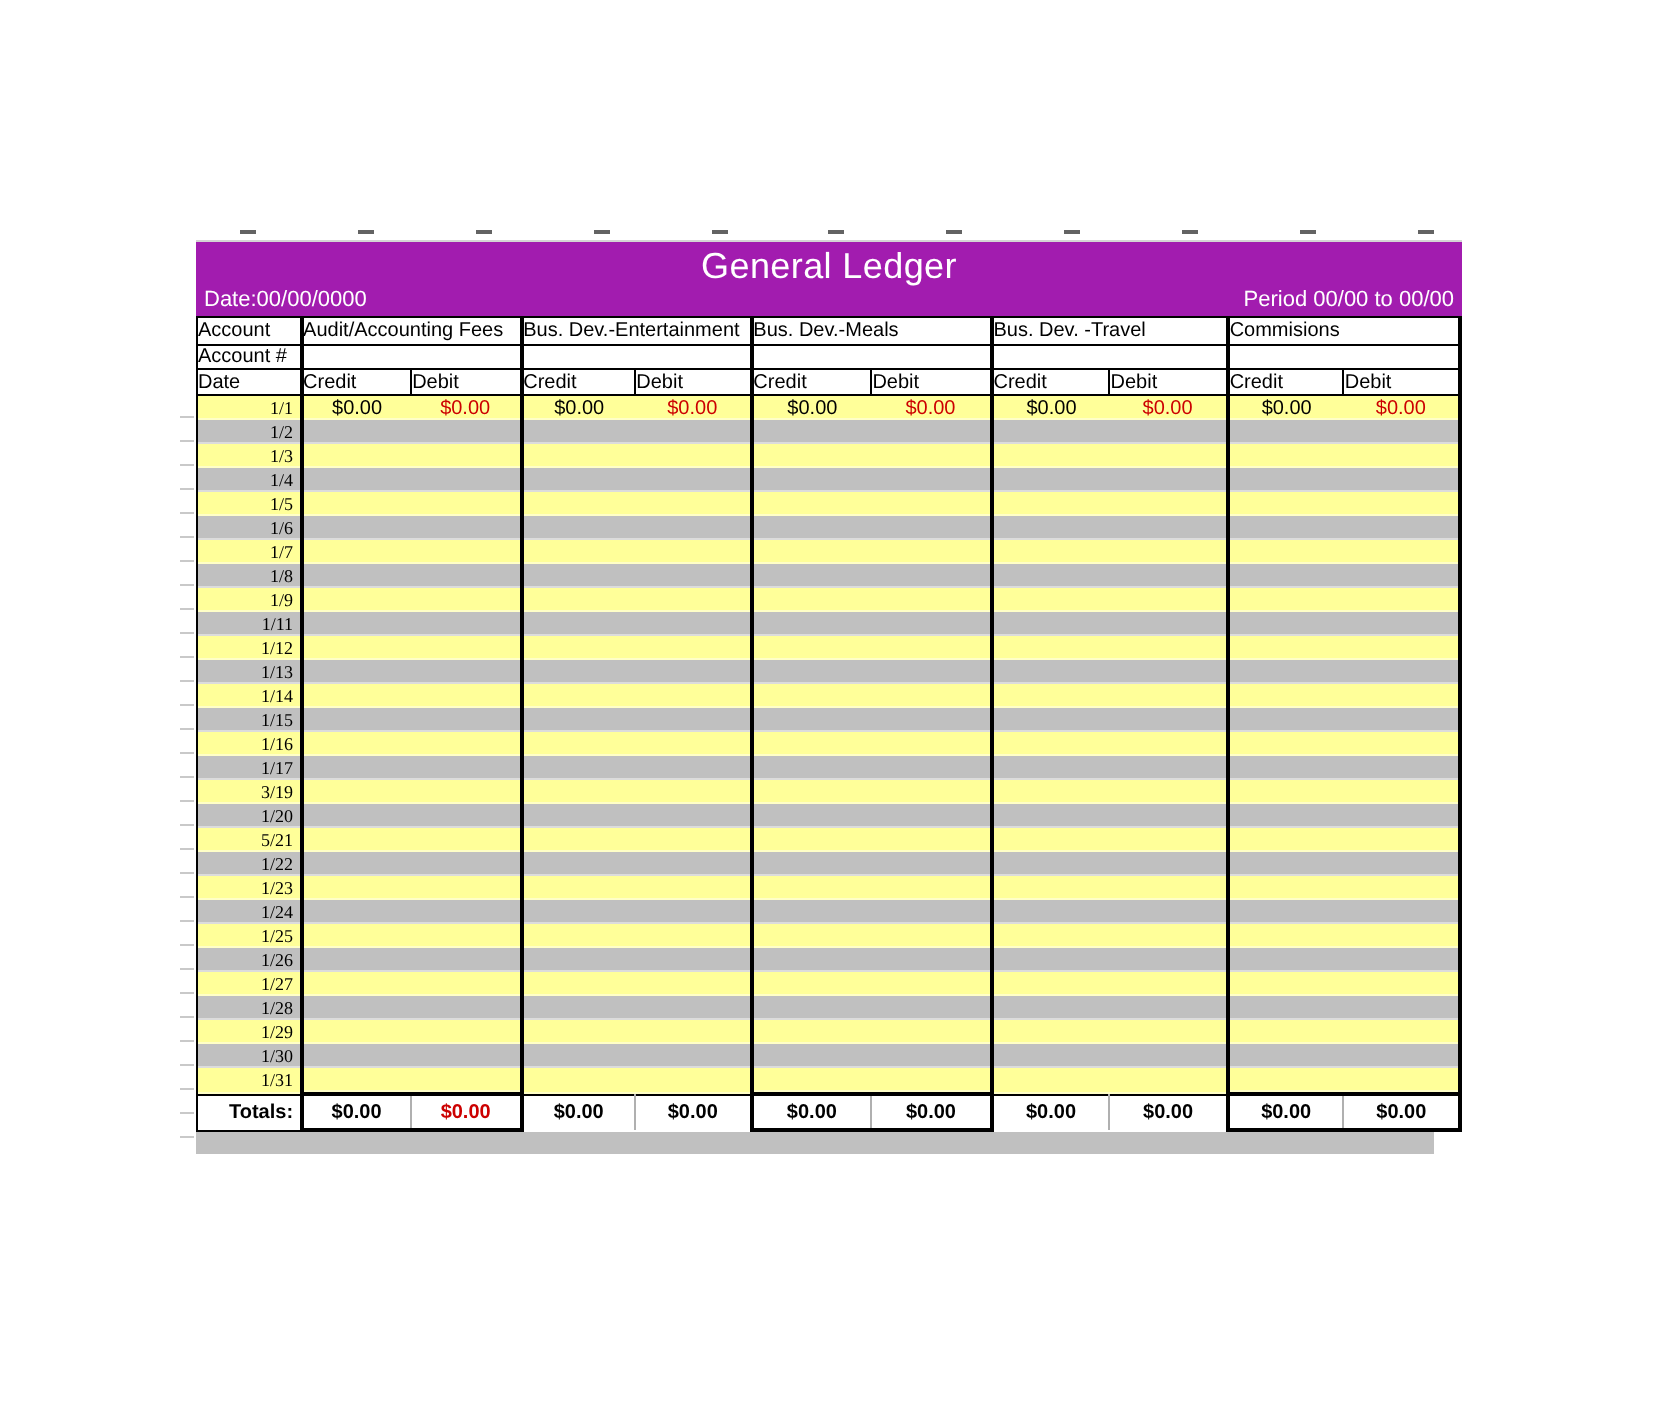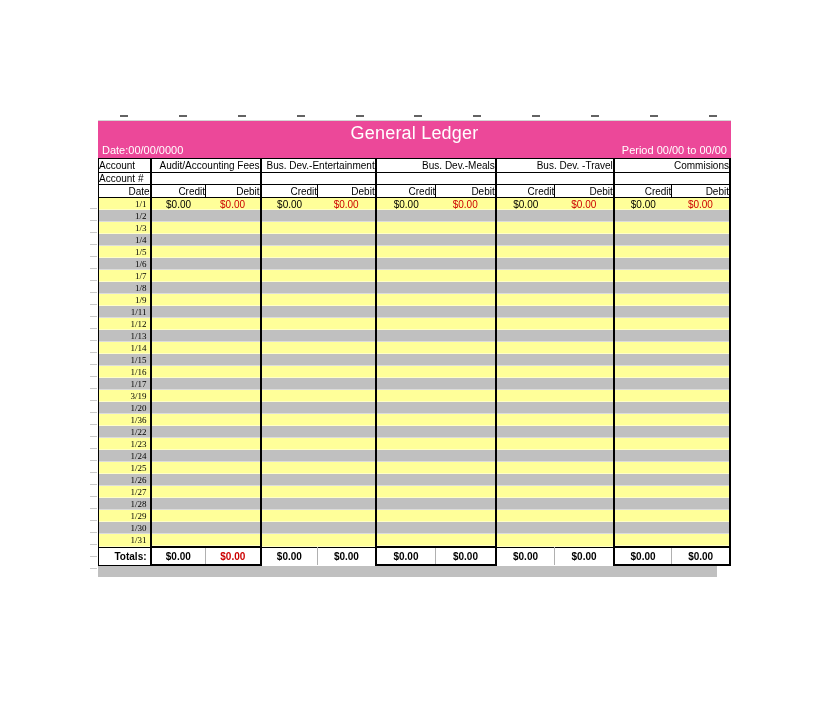--- a/index.html
+++ b/index.html
@@ -24,21 +24,21 @@
   .bh-sub{display:flex;justify-content:space-between;font-size:11px;line-height:13px;padding:0 4px;}
 
   table{
     margin-left:8px;border-collapse:collapse;table-layout:fixed;
     width:633px;
   }
   td{padding:0;overflow:hidden;white-space:nowrap;}
 
   
   thead td{
-    background:#fff;border:1px solid #000;font-size:10px;text-align:right;
+    background:#fff;border:1px solid #000;font-size:10px;text-align:left;
   }
   tr.r-group td{height:13px;}
   tr.r-acct  td{height:11px;margin-left:12px;}
   tr.r-cd    td{height:12px;}
   td.left-pad{text-align:left;padding-left:0;}
   td.gl{border-left:2px solid #000;}
   td.gr{border-right:2px solid #000;}
 
   
   tbody td{height:12px;font-size:10px;text-align:center;box-shadow:inset 0 -1px 0 rgba(255,255,255,.45);}
@@ -84,21 +84,21 @@
       <span class="dash"></span>
       <span class="dash"></span>
       <span class="dash"></span>
       <span class="dash"></span>
       <span class="dash"></span>
       <span class="dash"></span>
     </div>
 
   <div class="gutter"></div>
 
-  <div class="blue-header" id="blue-header" style="background: #ec4899; color: rgb(255, 255, 255);">
+  <div class="blue-header" id="blue-header" style="background: #a21caf; color: rgb(255, 255, 255);">
     <div class="bh-title">General Ledger</div>
     <div class="bh-sub">
       <span>Date:00/00/0000</span>
       <span>Period 00/00 to 00/00</span>
     </div>
   </div>
 
   <table>
     <colgroup id="cols">
         <col style="width: 52px;">
@@ -373,21 +373,21 @@
           <td class="gl"></td>
           <td></td>
           <td class="gl"></td>
           <td></td>
           <td class="gl"></td>
           <td></td>
           <td class="gl"></td>
           <td class="gr"></td>
         </tr>
         <tr>
-          <td class="date-cell">1/36</td>
+          <td class="date-cell">5/21</td>
           <td class="gl"></td>
           <td></td>
           <td class="gl"></td>
           <td></td>
           <td class="gl"></td>
           <td></td>
           <td class="gl"></td>
           <td></td>
           <td class="gl"></td>
           <td class="gr"></td>

